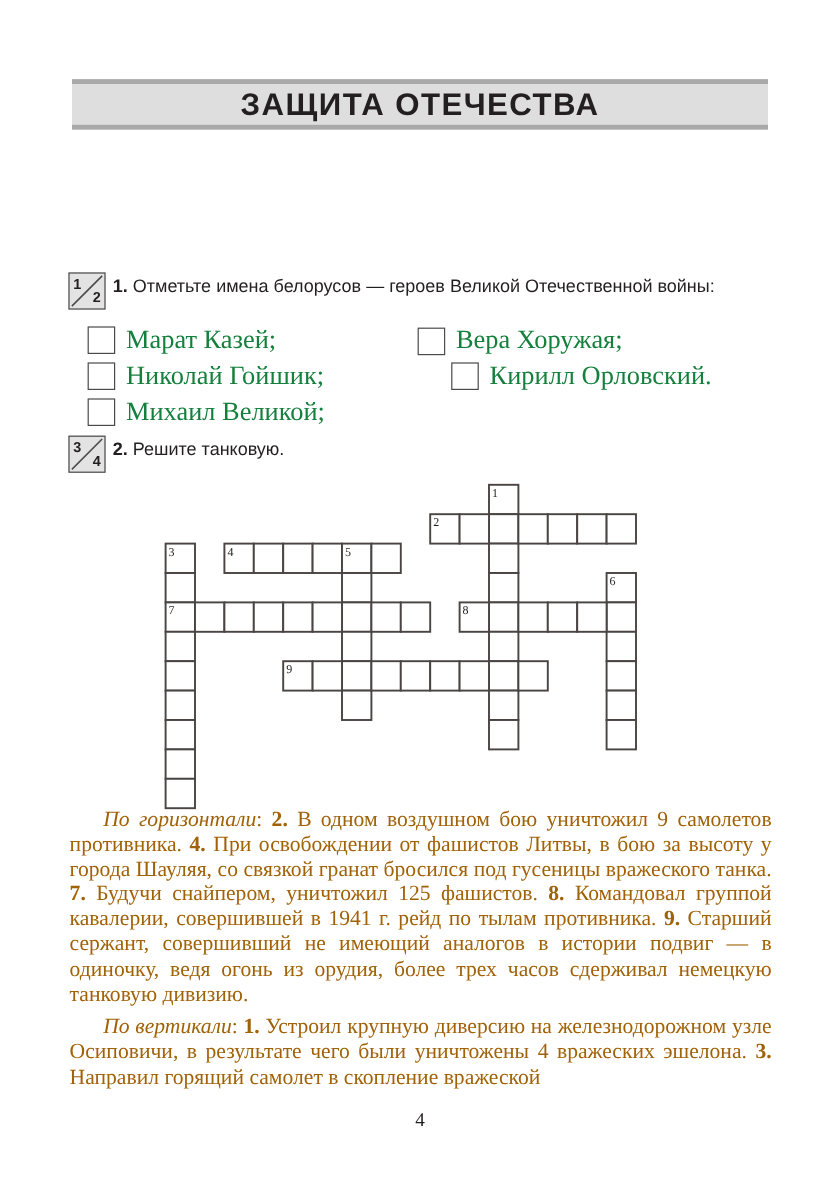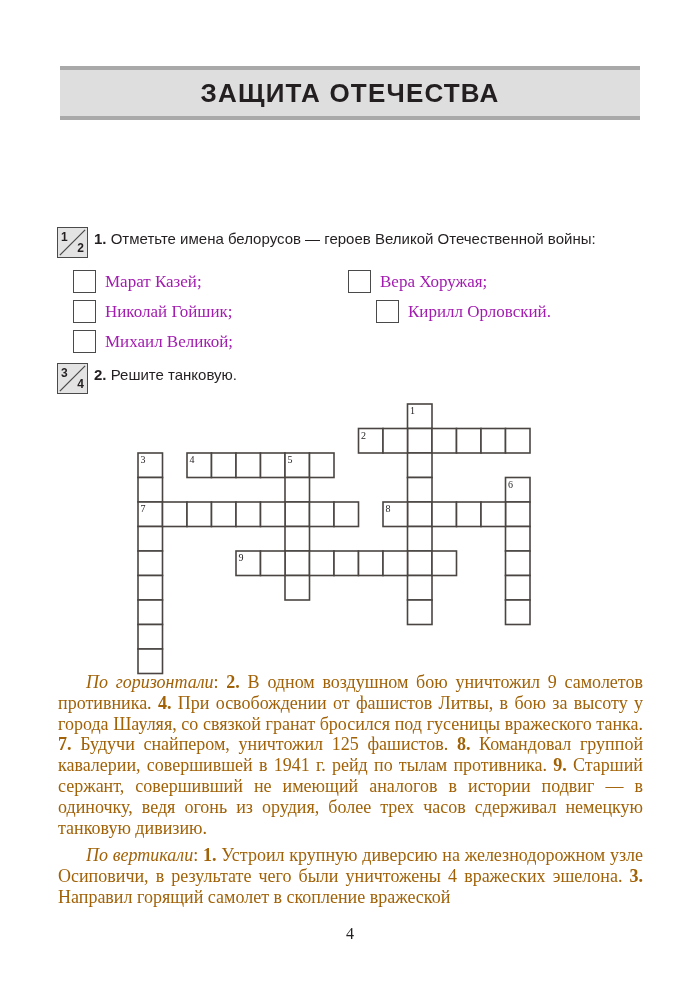--- a/index.html
+++ b/index.html
@@ -15,21 +15,21 @@
     position: relative;
     overflow: hidden;
   }
 
   
   .banner {
     position: absolute;
     left: 60px;
     top: 66px;
     width: 580px;
-    height: 54px;
+    height: 42px;
     background: #dedede;
     border-top: 4px solid #a9a9a9;
     border-bottom: 4px solid #a9a9a9;
     box-sizing: border-box;
     display: flex;
     align-items: center;
     justify-content: center;
   }
   .banner-title {
     font-family: "Liberation Sans", sans-serif;
@@ -99,23 +99,23 @@
   .opt .box {
     width: 23px;
     height: 23px;
     border: 1.4px solid #4a4a4a;
     box-sizing: border-box;
     background: #ffffff;
     flex: 0 0 auto;
   }
   .opt .lbl {
     font-family: "Liberation Serif", serif;
-    font-size: 17px;
+    font-size: 22px;
     margin-left: 9px;
-    color: #a21caf;
+    color: #15803d;
     white-space: nowrap;
   }
 
   
   #crossword {
     position: absolute;
     left: 0;
     top: 0;
     width: 700px;
     height: 1000px;
@@ -186,21 +186,21 @@
   <span class="lbl">Марат Казей;</span>
 </div>
 <div class="opt" style="left:73px; top:300px;">
   <span class="box"></span>
   <span class="lbl">Николай Гойшик;</span>
 </div>
 <div class="opt" style="left:73px; top:330px;">
   <span class="box"></span>
   <span class="lbl">Михаил Великой;</span>
 </div>
-<div class="opt" style="left:348px; top:270px;">
+<div class="opt" style="left:348px; top:270px;align-items:flex-end;">
   <span class="box"></span>
   <span class="lbl">Вера Хоружая;</span>
 </div>
 <div class="opt" style="left:348px; top:300px;padding-left:28px;">
   <span class="box"></span>
   <span class="lbl">Кирилл Орловский.</span>
 </div>
 
 <div class="badge" style="left:57px; top:363px;">
   <svg class="diag" viewBox="0 0 31 31" preserveAspectRatio="none">

